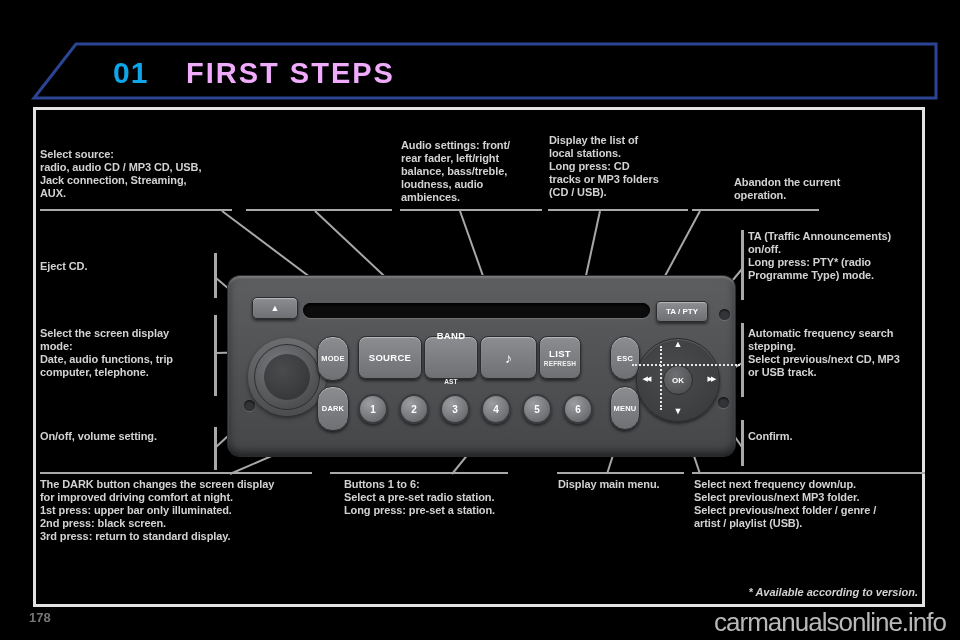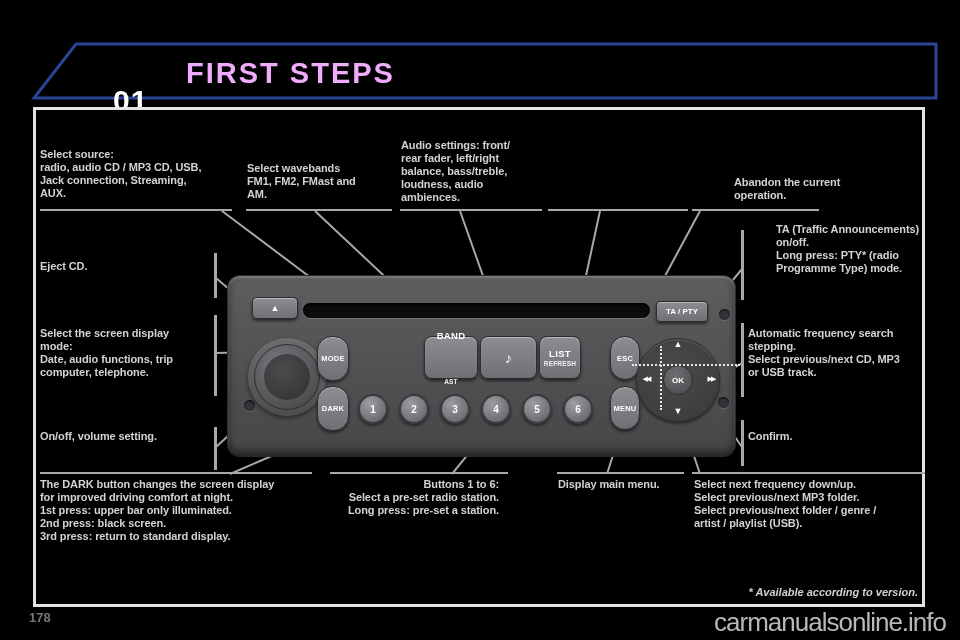--- a/index.html
+++ b/index.html
@@ -1,21 +1,21 @@
 <!DOCTYPE html>
 <html><head>
 <meta charset="utf-8">
 <style>
   html,body{margin:0;padding:0;background:#000;}
   #page{position:relative;width:960px;height:640px;background:#000;overflow:hidden;
         font-family:"Liberation Sans","DejaVu Sans",sans-serif;}
   
   #banner-svg{position:absolute;left:30px;top:42px;}
   .chapter-num{position:absolute;left:113px;top:56px;font-size:30px;font-weight:bold;
-        color:#ffffff;letter-spacing:1px;margin-top:28px;}
+        color:#0ea5e9;letter-spacing:1px;}
   .page-title{position:absolute;left:186px;top:57px;font-size:29px;font-weight:bold;
         color:#f0abfc;letter-spacing:2px;}
   
   #content-box{position:absolute;left:33px;top:107px;width:892px;height:500px;
         box-sizing:border-box;border:3px solid #e3e3e3;background:#000;}
   
   .ann{position:absolute;color:#d2d2d2;font-size:11px;font-weight:bold;
         line-height:13px;white-space:pre-line;letter-spacing:-0.1px;}
   
   .cl{position:absolute;background:#a8a8a8;}
@@ -69,32 +69,34 @@
   </svg>
   <div class="chapter-num">01</div>
   <div class="page-title">FIRST STEPS</div>
 
   <div id="content-box"></div>
 
   <div class="ann" style="left:40px;top:148px;width:200px;">Select source:
 radio, audio CD / MP3 CD, USB,
 Jack connection, Streaming,
 AUX.</div>
-  <div class="ann" style="left:247px;top:162px;width:150px;">Select wavebands
-FM1, FM2, FMast and
-AM.</div>
   <div class="ann" style="left:401px;top:139px;width:125px;">Audio settings: front/
 rear fader, left/right
 balance, bass/treble,
 loudness, audio
 ambiences.</div>
+  <div class="ann" style="left:549px;top:134px;width:125px;">Display the list of
+local stations.
+Long press: CD
+tracks or MP3 folders
+(CD / USB).</div>
   <div class="ann" style="left:694px;top:176px;width:130px;margin-left:40px;">Abandon the current
 operation.</div>
 
-  <div class="ann" style="left:748px;top:223px;width:178px;margin-left:28px;">TA (Traffic Announcements)
+  <div class="ann" style="left:748px;top:230px;width:178px;">TA (Traffic Announcements)
 on/off.
 Long press: PTY* (radio
 Programme Type) mode.</div>
   <div class="ann" style="left:748px;top:327px;width:180px;">Automatic frequency search
 stepping.
 Select previous/next CD, MP3
 or USB track.</div>
   <div class="ann" style="left:748px;top:430px;width:120px;">Confirm.</div>
 
   <div class="ann" style="left:40px;top:260px;width:120px;">Eject CD.</div>
@@ -102,21 +104,21 @@
 mode:
 Date, audio functions, trip
 computer, telephone.</div>
   <div class="ann" style="left:40px;top:430px;width:160px;">On/off, volume setting.</div>
 
   <div class="ann" style="left:40px;top:478px;width:285px;">The DARK button changes the screen display
 for improved driving comfort at night.
 1st press: upper bar only illuminated.
 2nd press: black screen.
 3rd press: return to standard display.</div>
-  <div class="ann" style="left:314px;top:478px;width:185px;text-align:right;">Buttons 1 to 6:
+  <div class="ann" style="left:344px;top:478px;width:185px;">Buttons 1 to 6:
 Select a pre-set radio station.
 Long press: pre-set a station.</div>
   <div class="ann" style="left:558px;top:478px;width:130px;">Display main menu.</div>
   <div class="ann" style="left:694px;top:478px;width:235px;">Select next frequency down/up.
 Select previous/next MP3 folder.
 Select previous/next folder / genre /
 artist / playlist (USB).</div>
 
   <div class="cl" style="left:40px;top:209px;width:192px;height:2px;"></div>
   <div class="cl" style="left:246px;top:209px;width:146px;height:2px;"></div>
@@ -176,20 +178,23 @@
     <div id="knob"></div>
     <div id="knob-face"></div>
 
     <div class="rbtn pill" style="left:89px;top:60px;width:32px;height:45px;">
       <span>MODE</span>
     </div>
     <div class="rbtn pill" style="left:89px;top:110px;width:32px;height:45px;">
       <span>DARK</span>
     </div>
 
+    <div class="rbtn" style="left:130px;top:60px;width:64px;height:43px;">
+      <span class="main-label">SOURCE</span>
+    </div>
     <div class="rbtn" style="left:196px;top:60px;width:54px;height:43px;gap:36px;">
       <span class="main-label">BAND</span>
       <span class="sub-label">AST</span>
     </div>
     <div class="rbtn" style="left:252px;top:60px;width:57px;height:43px;font-size:14px;">
       <span>♪</span>
     </div>
     <div class="rbtn" style="left:311px;top:60px;width:42px;height:43px;">
       <span class="main-label">LIST</span>
       <span class="sub-label">REFRESH</span>

